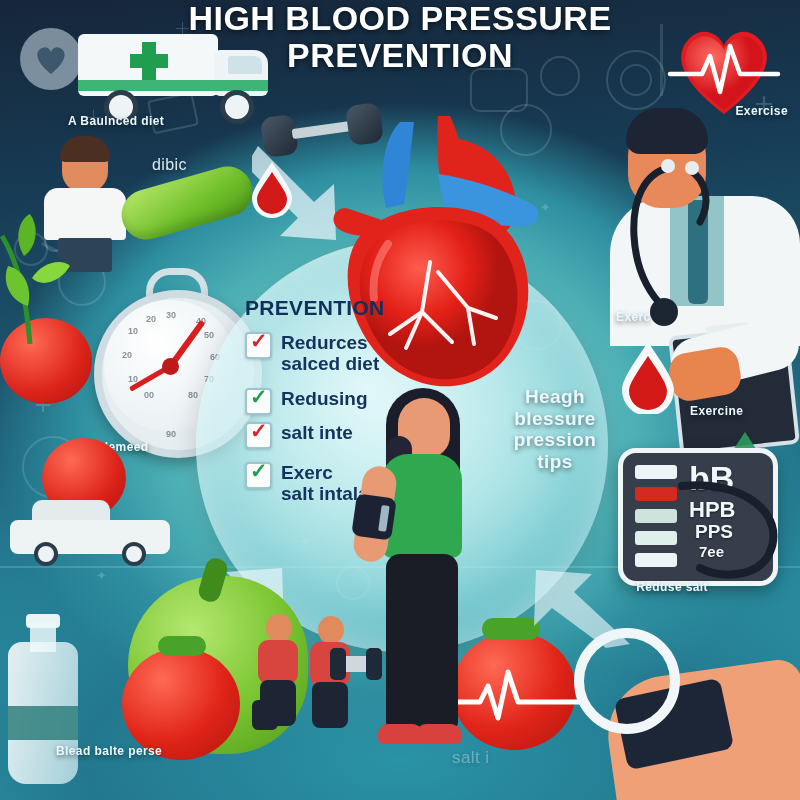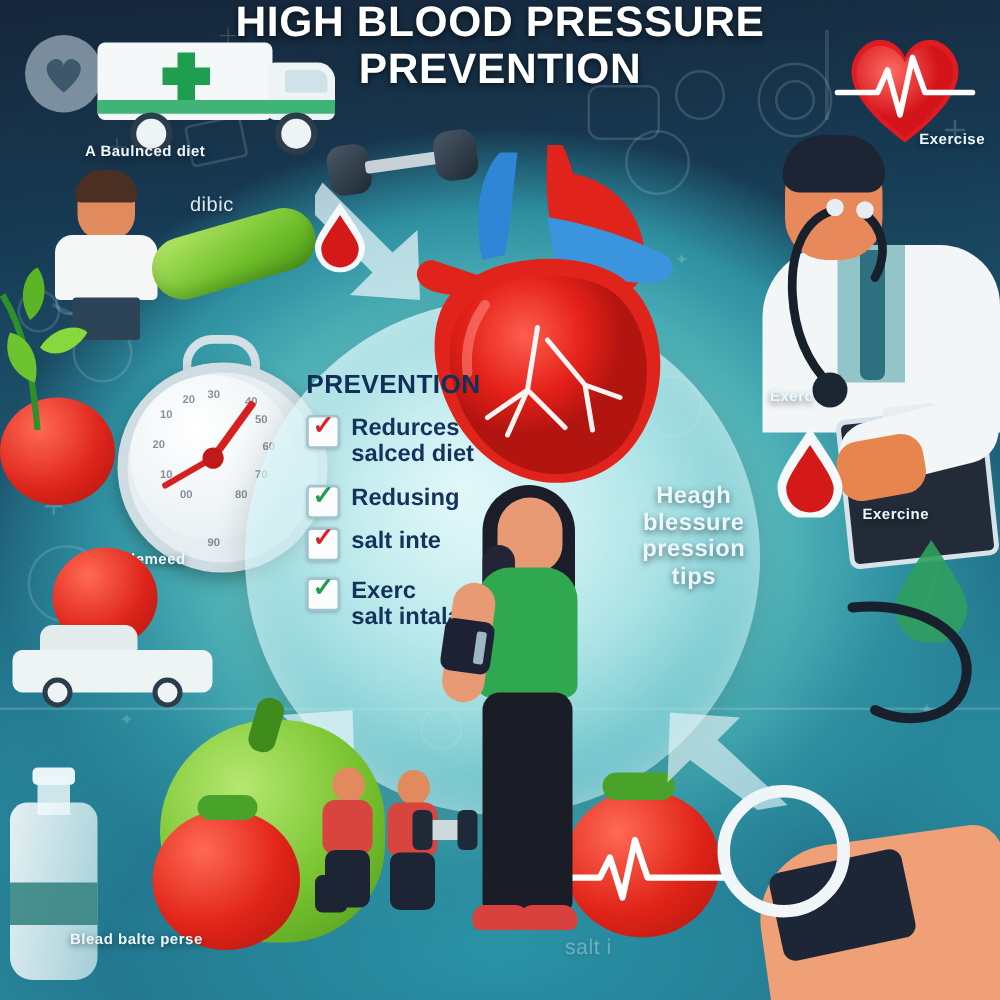--- a/index.html
+++ b/index.html
@@ -380,23 +380,35 @@
   <svg class="l drop" style="left:620px;top:340px;" width="56px" height="74px" viewBox="0 0 56 74">
     <path d="M28 2 C44 26 54 40 54 50 A26 26 0 0 1 2 50 C2 40 12 26 28 2 Z" fill="#f4fafb"></path>
     <path d="M28 16 C40 34 47 44 47 51 A19 19 0 0 1 9 51 C9 44 16 34 28 16 Z" fill="#d31a18"></path>
   </svg>
   <div class="l cap" style="left:690px;top:404px;">Exercine</div>
 
   <svg class="l" id="greendrop" viewBox="0 0 66 84">
     <path d="M33 2 C50 28 62 46 62 56 A29 29 0 0 1 4 56 C4 46 16 28 33 2 Z" fill="#2f9e5e" opacity=".9"></path>
   </svg>
 
+  <div class="l" id="device">
+    <div class="dv-bar" style="top:12px;"></div>
+    <div class="dv-bar" style="top:34px;background:#d42a22;"></div>
+    <div class="dv-bar" style="top:56px;background:#cfe3dd;"></div>
+    <div class="dv-bar" style="top:78px;background:#dff0ea;"></div>
+    <div class="dv-bar" style="top:100px;"></div>
+    <div class="dv-read" style="left:66px;top:6px;font-size:34px;">bB</div>
+    <div class="dv-read" style="left:66px;top:44px;font-size:22px;">HPB</div>
+    <div class="dv-read" style="left:72px;top:68px;font-size:19px;">PPS</div>
+    <div class="dv-read" style="left:76px;top:90px;font-size:15px;">7ee</div>
+  </div>
   <svg class="l" style="right:6px;top:470px;" width="120" height="120" viewBox="0 0 120 120">
     <path d="M8 16 C70 10 112 44 96 82 C86 106 50 110 26 98" stroke="#17202c" stroke-width="8" fill="none" stroke-linecap="round"></path>
   </svg>
+  <div class="l cap" style="right:92px;top:580px;">Reduse salt</div>
 
   <svg class="l arrow" style="left:186px;top:538px;" width="130" height="110" viewBox="0 0 130 110">
     <path d="M2 104 L58 52 L40 34 L96 30 L98 86 L80 68 L26 108 Z" fill="#eaf6fa" opacity=".8"></path>
   </svg>
   <div class="l" id="bottle">
     <div class="bt-cap"></div>
       <div class="bt-neck"></div>
       <div class="bt-body"></div>
       <div class="bt-label"></div>
   </div>

